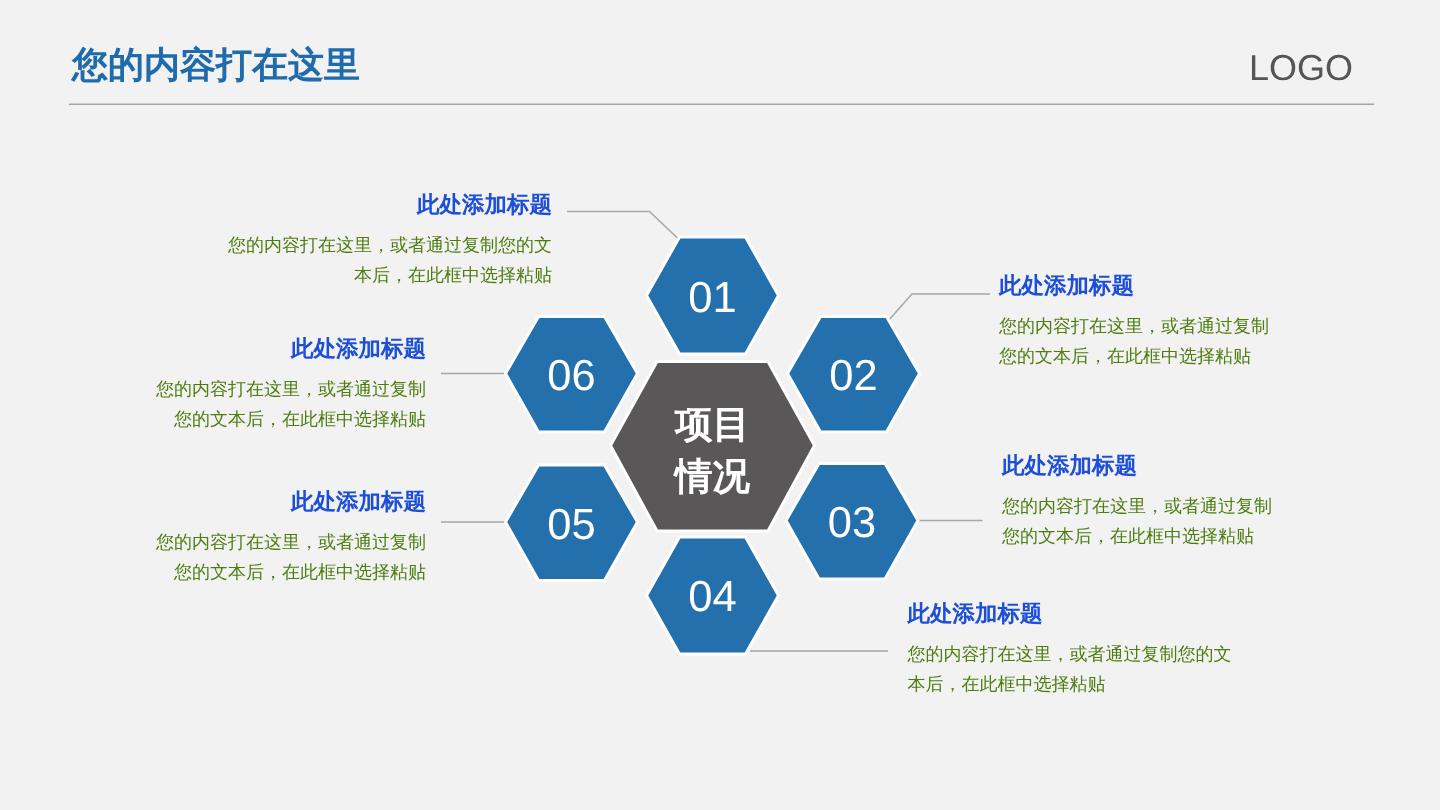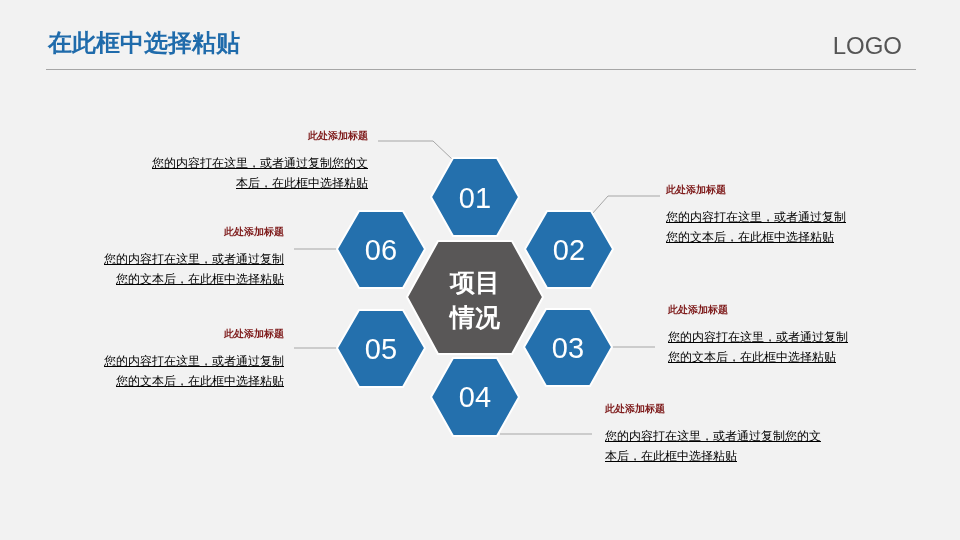--- a/index.html
+++ b/index.html
@@ -28,33 +28,33 @@
       font-size: 29px; fill: #ffffff;
     }
     .center-label {
       font-family: "DejaVu Sans", sans-serif; font-weight: bold;
       font-size: 25px; fill: #ffffff;
     }
     .item {
       position: absolute; color: #595959;
     }
     .item .h {
-      font-size: 10px; font-weight: bold; color: #7f1d1d; line-height: 18px;
+      font-size: 15px; font-weight: bold; color: #1d4ed8; line-height: 18px;
       margin-bottom: 8px;
     }
     .item .b {
-      font-size: 12px; line-height: 20px; color: #000000; text-decoration: underline;
+      font-size: 12px; line-height: 20px; color: #4d7c0f;
     }
     .item.right-align { text-align: right; }
     .item.left-align { text-align: left; }
   </style>
 </head>
 <body>
 
-<div class="title">在此框中选择粘贴</div>
+<div class="title">您的内容打在这里</div>
 <div class="logo">LOGO</div>
 <div class="header-rule"></div>
 
 <svg class="diagram" width="960" height="540" viewBox="0 0 960 540">
 
   <g stroke="#a6a6a6" stroke-width="1" fill="none">
     <polyline points="378,141 433,141 453,160"></polyline>
     <polyline points="660,196 608,196 592,214"></polyline>
     <line x1="611" y1="347" x2="655" y2="347"></line>
     <line x1="500" y1="434" x2="592" y2="434"></line>

